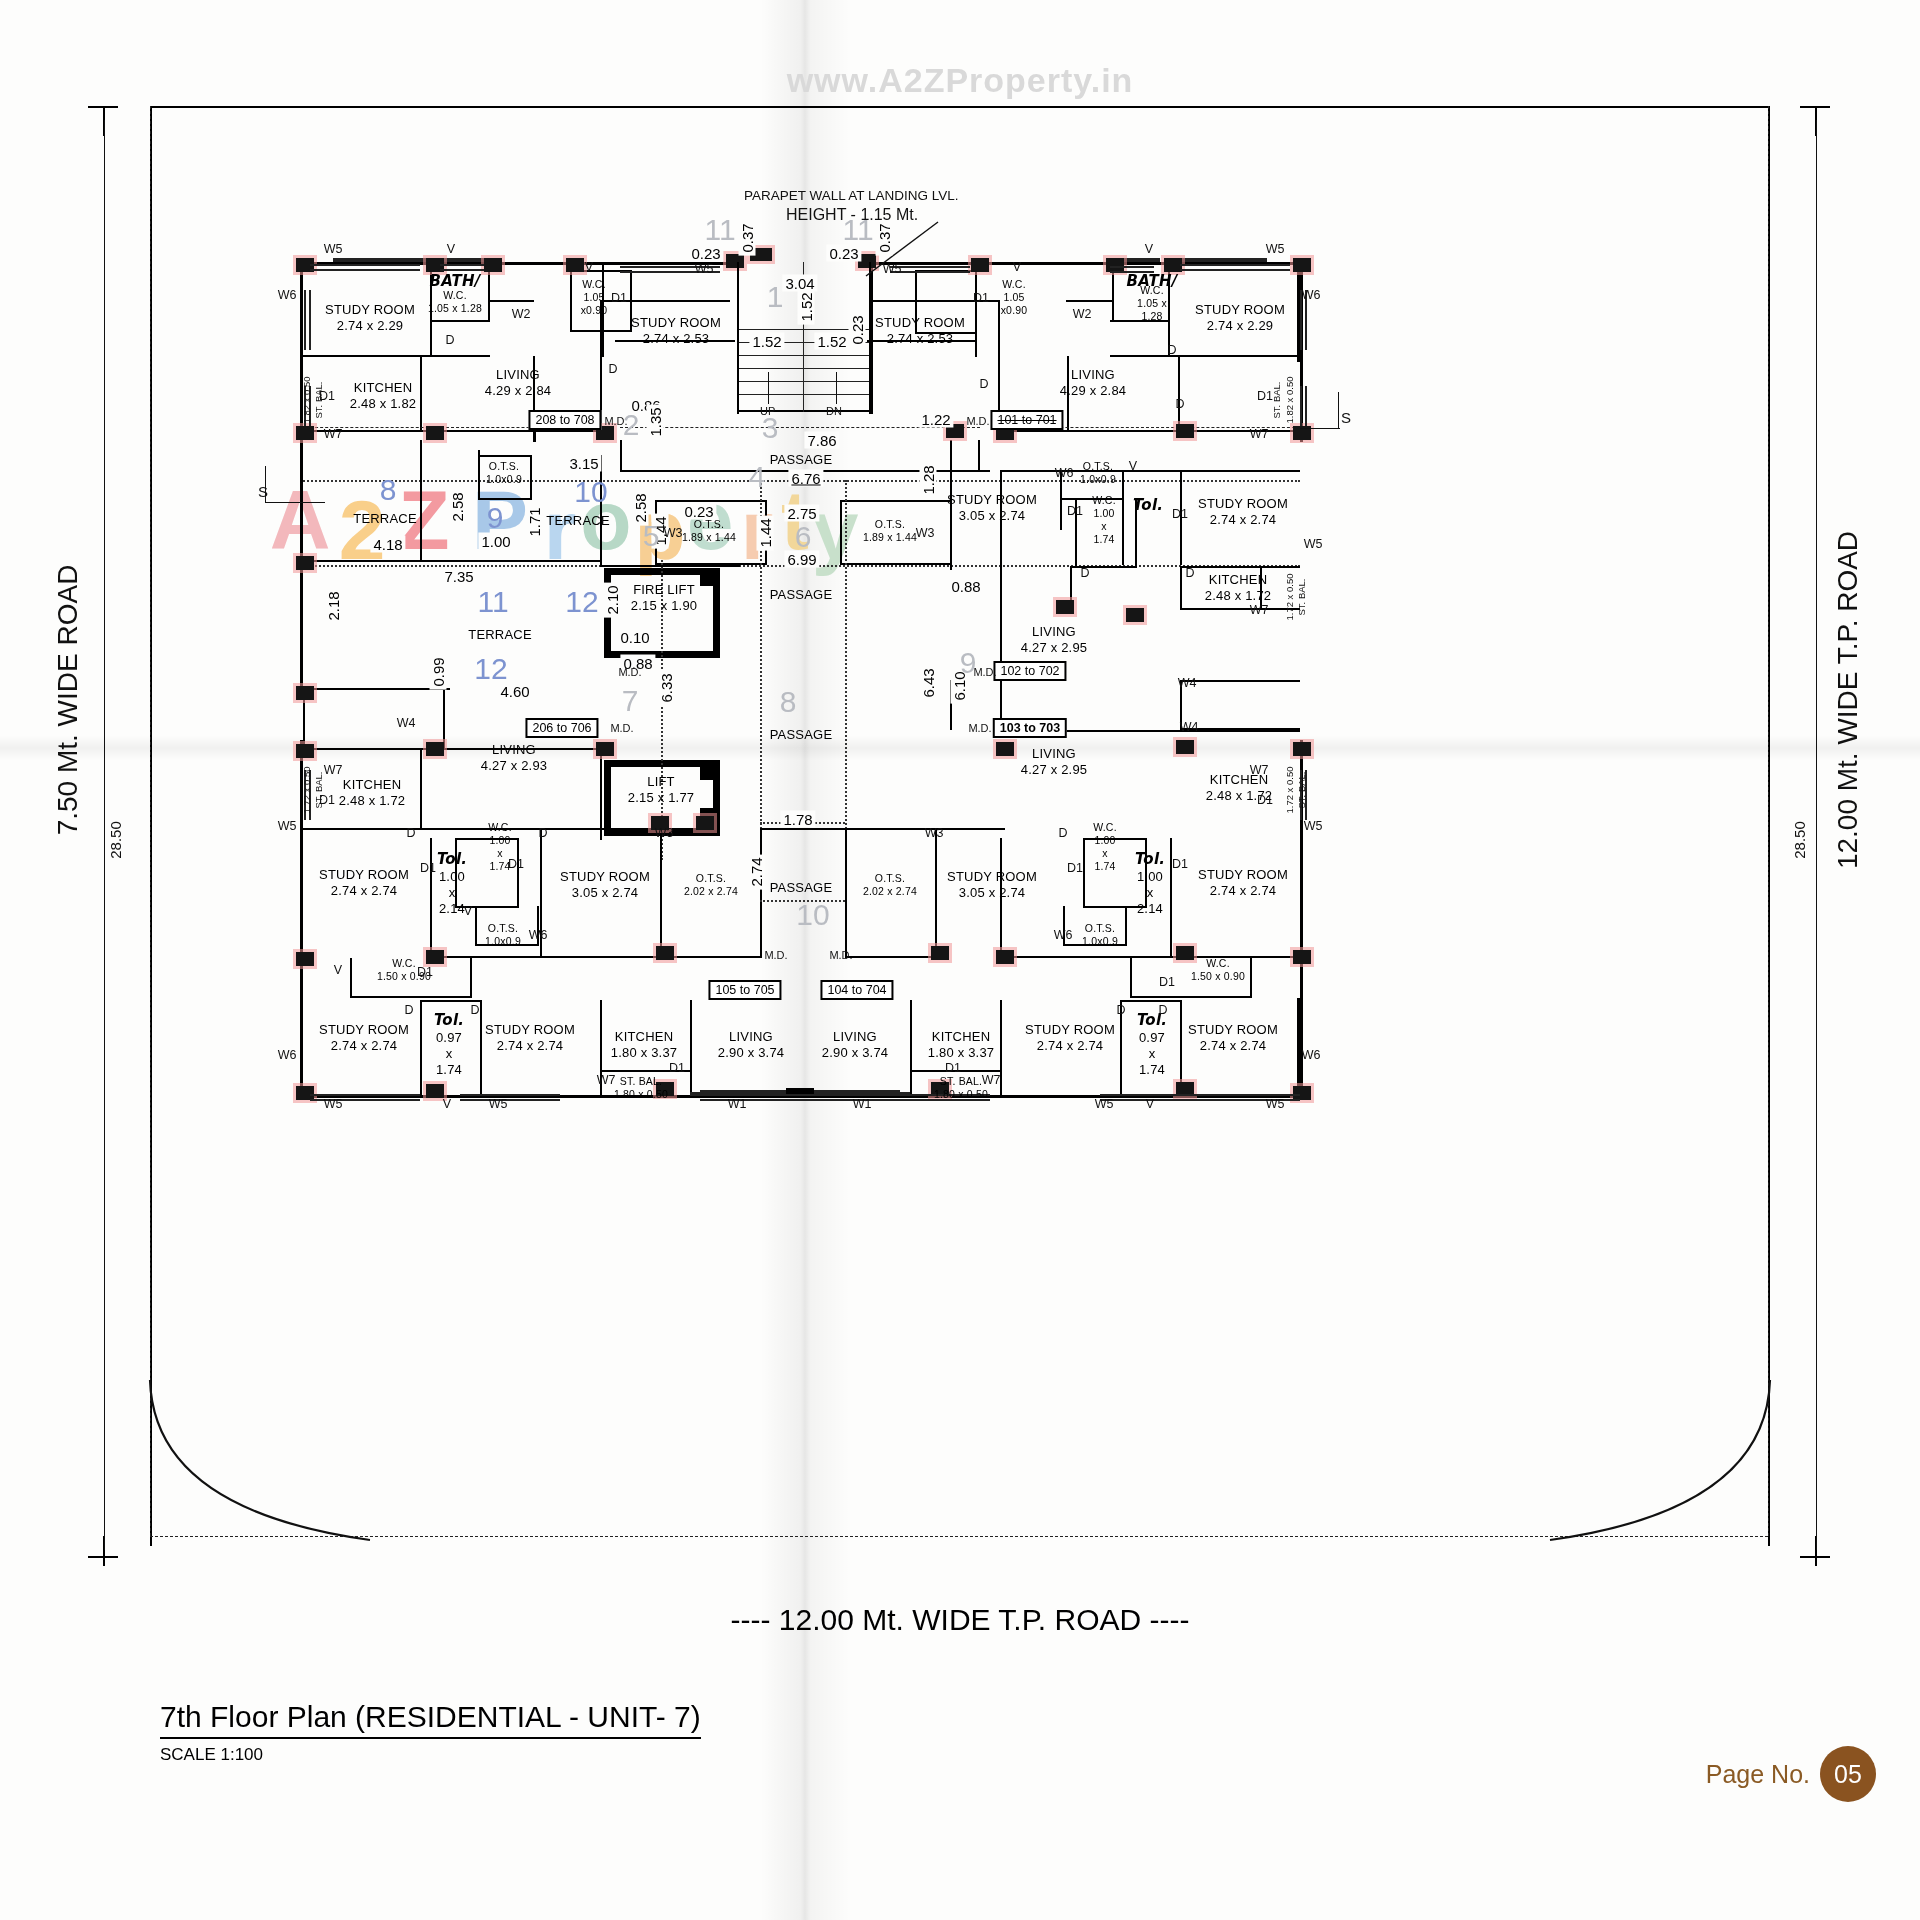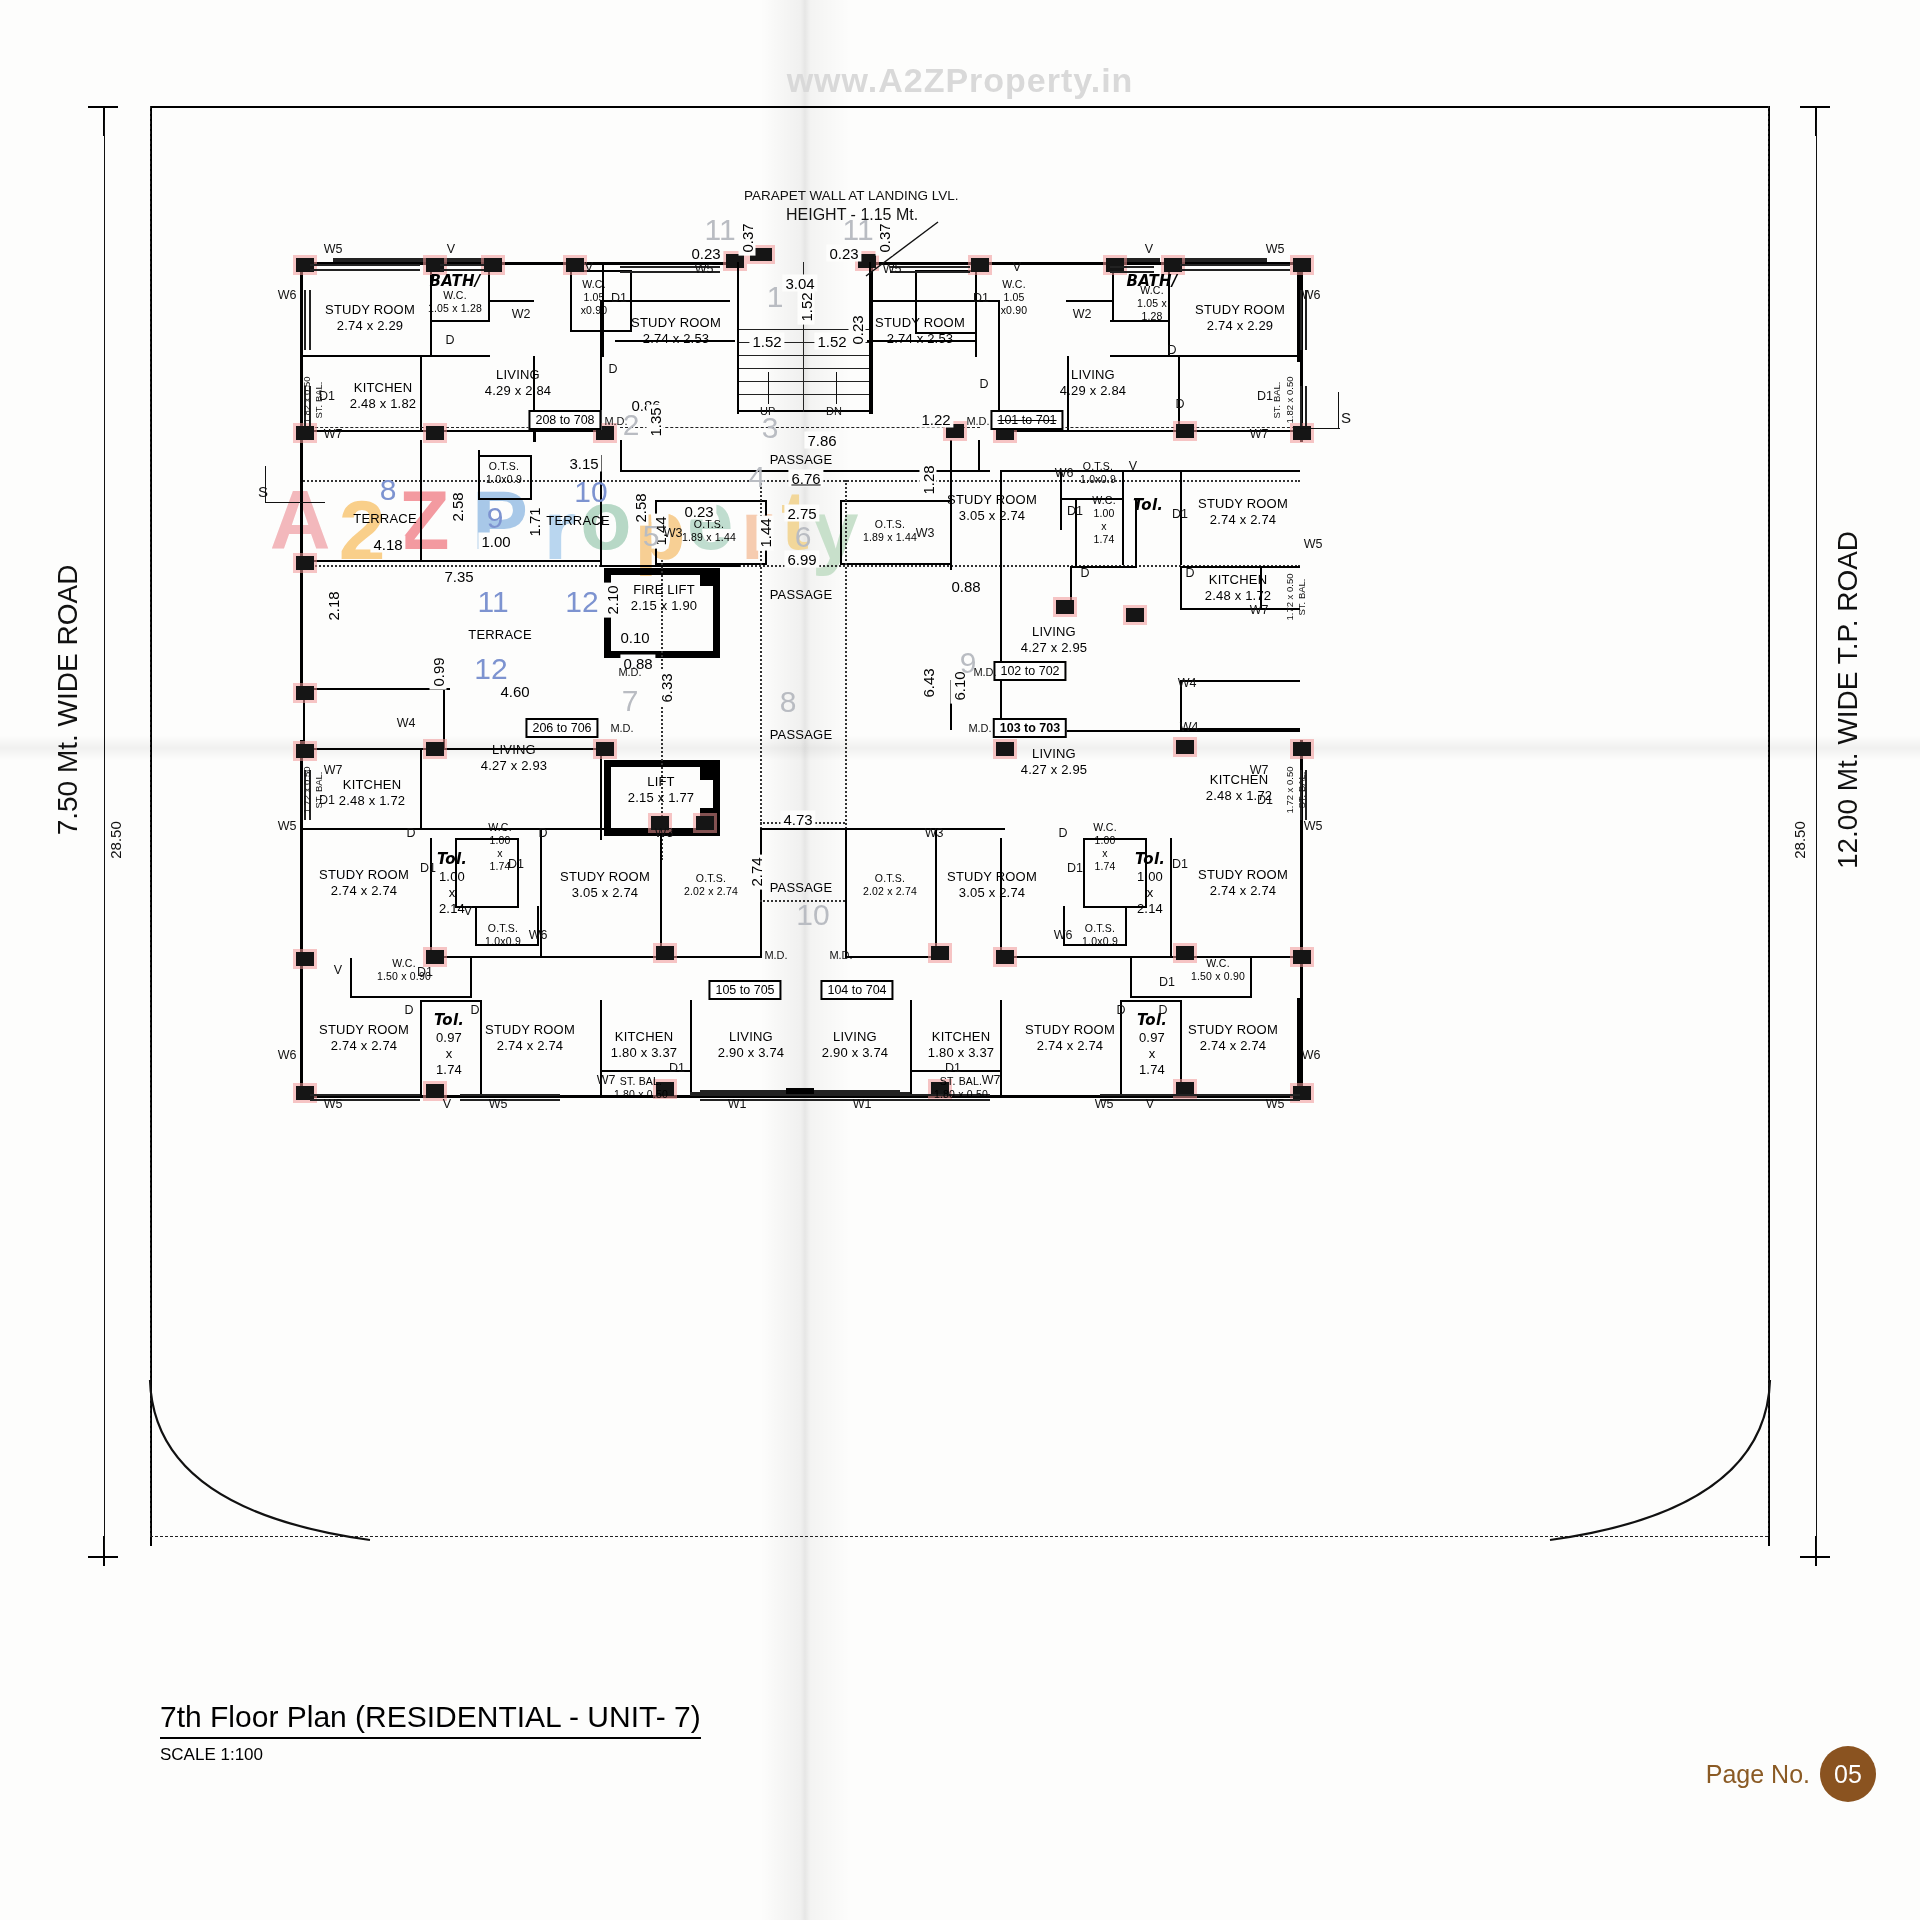--- a/index.html
+++ b/index.html
@@ -547,21 +547,21 @@
       <div class="dimtxt" style="left: 966px; top: 586px;">0.88</div>
       <div class="dimline" style="left: 908px; top: 586px; width: 116px; z-index: -1;"></div>
       <div class="dimtxt" style="left: 635px; top: 637px;">0.10</div>
       <div class="dimline" style="left: 577px; top: 637px; width: 116px; z-index: -1;"></div>
       <div class="dimtxt" style="left: 638px; top: 663px;">0.88</div>
       <div class="dimline" style="left: 580px; top: 663px; width: 116px; z-index: -1;"></div>
       <div class="dimtxt" style="left: 515px; top: 691px;">4.60</div>
       <div class="dimline" style="left: 457px; top: 691px; width: 116px; z-index: -1;"></div>
       <div class="dimtxt" style="left: 936px; top: 419px;">1.22</div>
       <div class="dimline" style="left: 878px; top: 419px; width: 116px; z-index: -1;"></div>
-      <div class="dimtxt" style="left: 798px; top: 819px;">4.73</div>
+      <div class="dimtxt" style="left: 798px; top: 819px;">1.78</div>
       <div class="dimline" style="left: 740px; top: 819px; width: 116px; z-index: -1;"></div>
     </div>
   <div id="dimsv">
       <div class="dimtxtv" style="left: 747px; top: 238px;">0.37</div>
       <div class="dimv" style="left: 747px; top: 190px; height: 96px; z-index: -1;"></div>
       <div class="dimtxtv" style="left: 884px; top: 238px;">0.37</div>
       <div class="dimv" style="left: 884px; top: 190px; height: 96px; z-index: -1;"></div>
       <div class="dimtxtv" style="left: 806px; top: 307px;">1.52</div>
       <div class="dimv" style="left: 806px; top: 259px; height: 96px; z-index: -1;"></div>
       <div class="dimtxtv" style="left: 857px; top: 330px;">0.23</div>
@@ -694,20 +694,21 @@
       <div class="txt c" style="left: 616px; top: 421px; font-size: 11px;">M.D.</div>
       <div class="txt c" style="left: 978px; top: 421px; font-size: 11px;">M.D.</div>
       <div class="txt c" style="left: 622px; top: 728px; font-size: 11px;">M.D.</div>
       <div class="txt c" style="left: 980px; top: 728px; font-size: 11px;">M.D.</div>
       <div class="txt c" style="left: 630px; top: 672px; font-size: 11px;">M.D.</div>
       <div class="txt c" style="left: 776px; top: 955px; font-size: 11px;">M.D.</div>
       <div class="txt c" style="left: 841px; top: 955px; font-size: 11px;">M.D.</div>
       <div class="txt c" style="left: 985px; top: 672px; font-size: 11px;">M.D.</div>
     </div>
 
+  <div id="bottom-road">---- 12.00 Mt. WIDE T.P. ROAD ----</div>
 
   <div id="title-block">
     <div id="title-main">7th Floor Plan (RESIDENTIAL - UNIT- 7)</div>
     <div id="title-scale">SCALE 1:100</div>
   </div>
 
   <div id="page-badge">
     <span class="lbl">Page No.</span>
     <span class="circ">05</span>
   </div>

